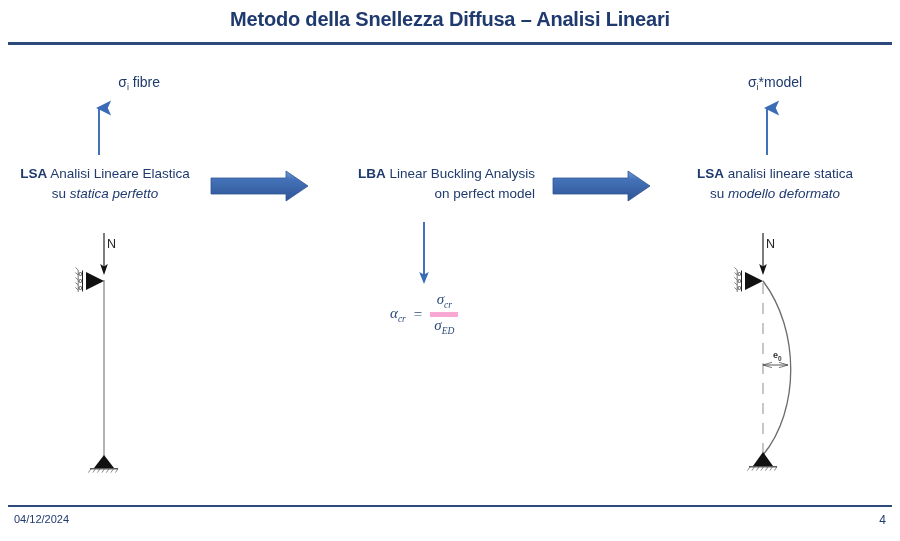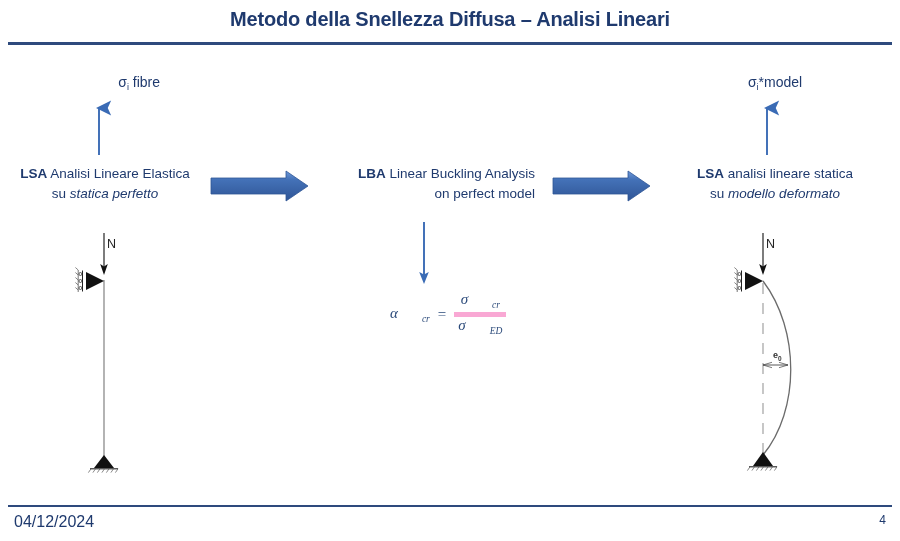--- a/index.html
+++ b/index.html
@@ -61,21 +61,21 @@
     left: 8px;
     top: 505px;
     width: 884px;
     height: 2px;
     background: #2e4a7d;
   }
   .footer-date {
     position: absolute;
     left: 14px;
     top: 513px;
-    font-size: 16px;
+    font-size: 11px;
     color: #1f3a6e;
   }
   .footer-page {
     position: absolute;
     right: 14px;
     top: 513px;
     font-size: 12px;
     color: #1f3a6e;
   }
 
@@ -130,21 +130,21 @@
   .formula .lhs { font-size: 15px; }
   .formula .eq { font-style: normal; font-size: 15px; padding: 0 2px; }
   .frac {
     display: inline-flex;
     flex-direction: column;
     align-items: center;
     line-height: 1.05;
   }
   .frac .num { padding: 0 4px 1px 4px; }
   .frac .den { padding: 1px 4px 0 4px; border-top: 5px solid #f9a8d4; }
-  .sb { font-size: 9.5px; vertical-align: sub; margin-left: 24px; }
+  .sb { font-size: 9.5px; vertical-align: sub; }
 
   
   .n-label {
     position: absolute;
     font-size: 12.5px;
     color: #222222;
     font-family: "Liberation Sans", sans-serif;
   }
 
   

